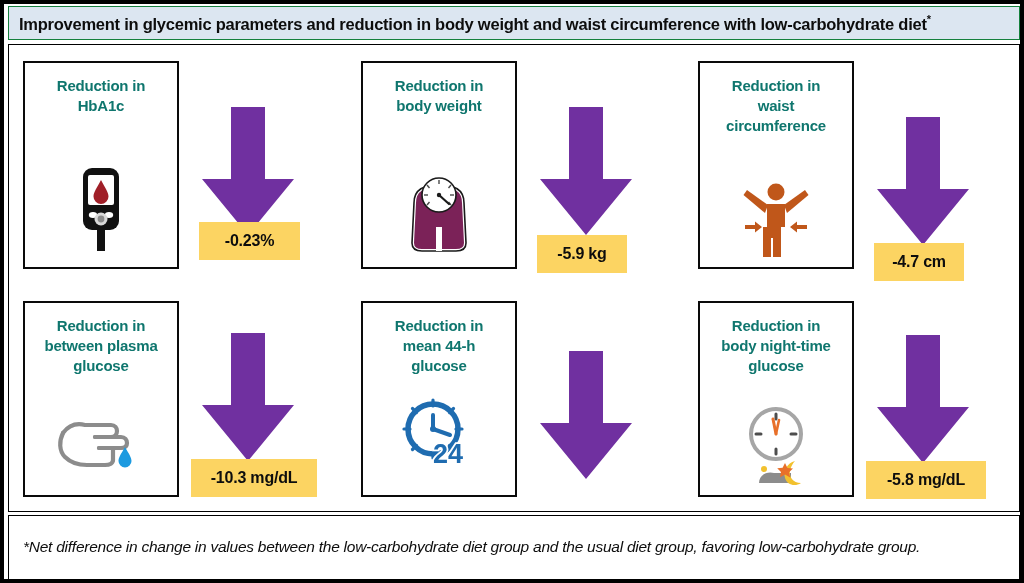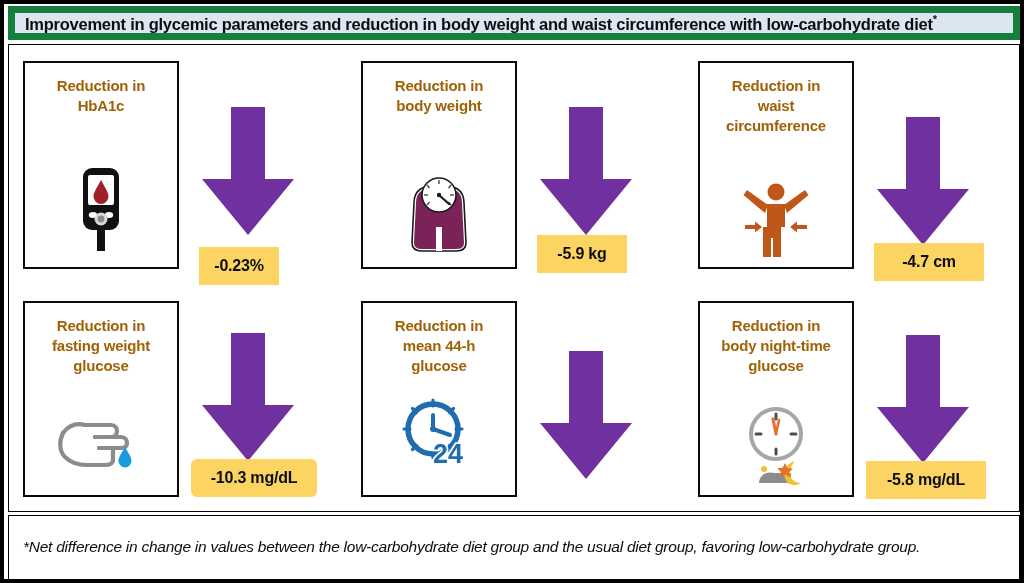--- a/index.html
+++ b/index.html
@@ -21,21 +21,21 @@
   }
 
   
   .title-bar {
     position: absolute;
     left: 4px;
     top: 2px;
     width: 1012px;
     height: 34px;
     background: #dce6f1;
-    border: 7px solid #15803d;
+    border: 1px solid #15803d;
     box-sizing: border-box;
     display: flex;
     align-items: center;
     padding: 0 10px;
   }
   .title-text {
     font-size: 16.5px;
     font-weight: bold;
     color: #0d0d0d;
     letter-spacing: -0.25px;
@@ -75,21 +75,21 @@
     top: 0;
     display: flex;
     flex-direction: column;
     align-items: center;
   }
   .panel.tall { height: 196px; }
   .panel-label {
     margin-top: 13px;
     font-size: 15px;
     font-weight: bold;
-    color: #a16207;
+    color: #0f766e;
     line-height: 1.32;
     text-align: center;
     padding: 0 6px;
     letter-spacing: -0.2px;
   }
   .panel-icon {
     position: absolute;
     bottom: 12px;
     left: 0;
     right: 0;
@@ -178,21 +178,21 @@
             <circle cx="28" cy="52" r="3.4" fill="#8c8c8c"></circle>
             <rect x="24" y="62" width="8" height="22" fill="#111111"></rect>
           </svg>
         </div>
       </div>
       <div class="arrow-wrap" style="left:176px; top:46px;">
         <svg class="arrow-svg" width="92" height="128" viewBox="0 0 92 128" aria-hidden="true">
           <polygon points="29,0 63,0 63,72 92,72 46,128 0,72 29,72" fill="#7030a0"></polygon>
         </svg>
       </div>
-      <div class="value-box" style="left:176px; top:186px; width:80px;">
+      <div class="value-box" style="left:176px; top:161px; width:101px;">
         <span class="value-text">-0.23%</span>
       </div>
     </div>
 
     <div class="cell" style="left:352px; top:16px; width:300px; height:212px;">
       <div class="panel">
         <div class="panel-label">
           <div>Reduction in</div>
           <div>body weight</div>
         </div>
@@ -244,50 +244,50 @@
               <path d="M74 44 h-10 v-3.5 l-7 5.5 l7 5.5 v-3.5 h10 z"></path>
             </g>
           </svg>
         </div>
       </div>
       <div class="arrow-wrap" style="left:176px; top:56px;">
         <svg class="arrow-svg" width="92" height="128" viewBox="0 0 92 128" aria-hidden="true">
           <polygon points="29,0 63,0 63,72 92,72 46,128 0,72 29,72" fill="#7030a0"></polygon>
         </svg>
       </div>
-      <div class="value-box" style="left:176px; top:182px; width:110px;align-items:center;">
+      <div class="value-box" style="left:176px; top:182px; width:90px;align-items:center;">
         <span class="value-text">-4.7 cm</span>
       </div>
     </div>
 
     <div class="cell" style="left:14px; top:256px; width:300px; height:200px;">
       <div class="panel tall">
         <div class="panel-label">
           <div>Reduction in</div>
-          <div>fasting weight</div>
+          <div>between plasma</div>
           <div>glucose</div>
         </div>
         <div class="panel-icon" style="bottom:16px;height:70px;">
           <svg width="92" height="62" viewBox="0 0 92 62" aria-hidden="true">
             <g fill="none" stroke="#8c8c8c" stroke-width="4.2" stroke-linejoin="round" stroke-linecap="round">
               <path d="M8 16 C14 8 22 6 30 8 L56 8 C60 8 62 11 62 14 C62 17 60 20 56 20 L40 20"></path>
               <path d="M40 20 L66 20 C70 20 72 23 72 26 C72 29 70 31 66 31 L44 31"></path>
               <path d="M44 31 L58 31 L58 43"></path>
               <path d="M8 16 C4 24 4 34 10 40 C16 46 24 48 32 48 L50 48 C55 48 58 46 58 43"></path>
             </g>
             <path d="M70 30 C66 37 63.5 40.5 63.5 44 a6.5 6.5 0 0 0 13 0 C76.5 40.5 74 37 70 30 Z" fill="#1c9ae0"></path>
           </svg>
         </div>
       </div>
       <div class="arrow-wrap" style="left:176px; top:32px;">
         <svg class="arrow-svg" width="92" height="128" viewBox="0 0 92 128" aria-hidden="true">
           <polygon points="29,0 63,0 63,72 92,72 46,128 0,72 29,72" fill="#7030a0"></polygon>
         </svg>
       </div>
-      <div class="value-box" style="left:168px; top:158px; width:126px;border-radius:6px;">
+      <div class="value-box" style="left:168px; top:158px; width:126px;">
         <span class="value-text">-10.3 mg/dL</span>
       </div>
     </div>
 
     <div class="cell" style="left:352px; top:256px; width:300px; height:200px;">
       <div class="panel tall">
         <div class="panel-label">
           <div>Reduction in</div>
           <div>mean 44-h</div>
           <div>glucose</div>

